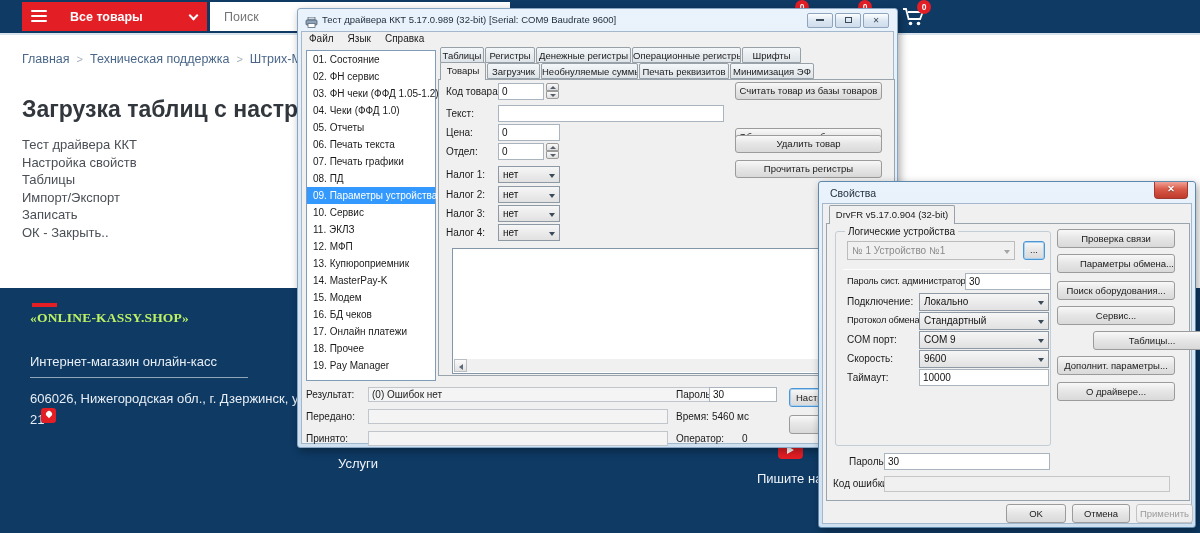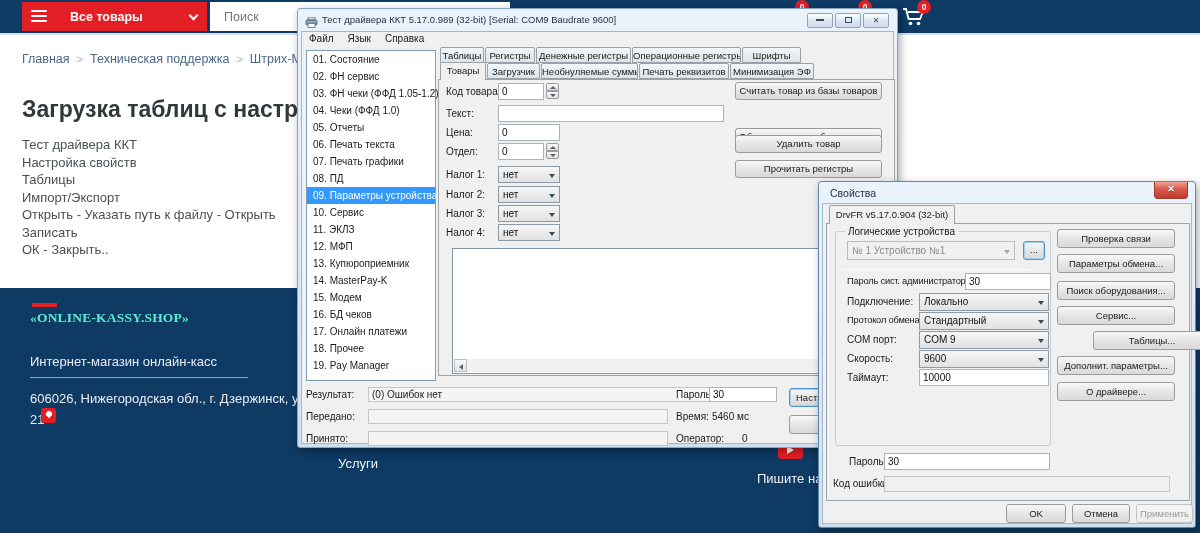--- a/index.html
+++ b/index.html
@@ -17,21 +17,21 @@
   .chev { position:absolute; left:168px; top:10px; width:7px; height:7px; border-right:2px solid #fff; border-bottom:2px solid #fff; transform:rotate(45deg); }
   .search { position:absolute; left:210px; top:2px; width:300px; height:29px; background:#fff; font-size:12.5px; color:#8a929b; border:0; padding-left:14px; }
   .badge { position:absolute; width:14px; height:14px; border-radius:50%; background:#e31e24; color:#fff; font-size:8.5px; font-weight:bold; text-align:center; line-height:14px; z-index:2; }
   .cart { position:absolute; left:902px; top:7px; z-index:2; }
   .crumbs { position:absolute; left:22px; top:52px; font-size:12.5px; color:#4a6789; }
   .crumbs .sep { color:#a9b2bc; margin:0 7px; font-size:11px; }
   .h1 { position:absolute; left:22px; top:96px; font-size:23px; font-weight:600; color:#32373d; }
   .lines { position:absolute; left:22px; top:136px; font-size:13px; color:#4a4f55; line-height:17.5px; }
   .footer { position:absolute; left:0; top:288px; width:1200px; height:245px; background:#0e3a64; }
   .f-dash { position:absolute; left:32px; top:15px; width:25px; height:4px; background:#e31e24; }
-  .f-brand { position:absolute; left:30px; top:22px; color:#5eead4; font-family:"Liberation Serif",serif; font-weight:bold; font-size:13.5px; letter-spacing:.2px; }
+  .f-brand { position:absolute; left:30px; top:22px; color:#bef264; font-family:"Liberation Serif",serif; font-weight:bold; font-size:13.5px; letter-spacing:.2px; }
   .f-tag { position:absolute; left:30px; top:66px; color:#e8eef5; font-size:13px; }
   .f-hr { position:absolute; left:30px; top:89px; width:218px; height:1px; background:rgba(255,255,255,.55); }
   .f-addr { position:absolute; left:30px; top:100px; color:#e8eef5; font-size:13px; line-height:21px; white-space:nowrap; }
   .f-services { position:absolute; left:338px; top:168px; color:#f0f4f9; font-size:13px; }
   .yt { position:absolute; left:778px; top:153px; width:25px; height:18px; background:#e31e24; border-radius:4px; }
   .yt i { position:absolute; left:9px; top:5px; border-left:7px solid #fff; border-top:4px solid transparent; border-bottom:4px solid transparent; }
   .f-write { position:absolute; left:757px; top:183px; color:#f0f4f9; font-size:13px; }
   .pin { position:absolute; left:41px; top:120px; width:15px; height:15px; background:#e31e24; border-radius:3px; }
   .pin i { position:absolute; left:4.5px; top:3px; width:6px; height:6px; background:#fff; border-radius:50% 50% 50% 0; transform:rotate(-45deg); }
 
@@ -121,21 +121,20 @@
   <div class="crumbs">
     <span>Главная</span><span class="sep">&gt;</span><span>Техническая поддержка</span><span class="sep">&gt;</span><span>Штрих-М</span><span class="sep">&gt;</span><span>База</span>
   </div>
 
   <h1 class="h1">Загрузка таблиц с настройками</h1>
   <div class="lines">
     <div>Тест драйвера ККТ</div>
     <div>Настройка свойств</div>
     <div>Таблицы</div>
     <div>Импорт/Экспорт</div>
-    <div>Открыть - Указать путь к файлу - Открыть</div>
     <div>Записать</div>
     <div>ОК - Закрыть..</div>
   </div>
 
   <div class="footer">
     <div class="f-dash"></div>
     <div class="f-brand">«ONLINE-KASSY.SHOP»</div>
     <div class="f-tag">Интернет-магазин онлайн-касс</div>
     <div class="f-hr"></div>
     <div class="f-addr">
@@ -300,21 +299,21 @@
       <span class="lbl" style="left:24px; top:130px;">COM порт:</span>
       <span class="combo" style="left:96px; top:127px; width:130px; height:18px;"><span>COM 9</span><i class="arr"></i></span>
 
       <span class="lbl" style="left:24px; top:149px;">Скорость:</span>
       <span class="combo" style="left:96px; top:146px; width:130px; height:18px;"><span>9600</span><i class="arr"></i></span>
 
       <span class="lbl" style="left:24px; top:168px;">Таймаут:</span>
       <input class="inp" style="left: 96px; top: 165px; width: 130px; height: 17px;" value="10000">
 
       <span class="btn" style="left:234px; top:25px; width:118px; height:19px; line-height:17px;">Проверка связи</span>
-      <span class="btn" style="left:234px; top:50px; width:118px; height:19px; line-height:17px;">Параметры обмена...</span>
+      <span class="btn" style="left:234px; top:50px; width:118px; height:19px; line-height:17px;text-align:right;">Параметры обмена...</span>
       <span class="btn" style="left:234px; top:77px; width:118px; height:19px; line-height:17px;">Поиск оборудования...</span>
       <span class="btn" style="left:234px; top:102px; width:118px; height:19px; line-height:17px;">Сервис...</span>
       <span class="btn" style="left:234px; top:127px; width:118px; height:19px; line-height:17px;margin-left:36px;">Таблицы...</span>
       <span class="btn" style="left:234px; top:152px; width:118px; height:19px; line-height:17px;">Дополнит. параметры...</span>
       <span class="btn" style="left:234px; top:178px; width:118px; height:19px; line-height:17px;">О драйвере...</span>
 
       <span class="lbl" style="left:26px; top:252px;">Пароль:</span>
       <input class="inp" style="left: 61px; top: 249px; width: 166px; height: 17px;" value="30">
 
       <span class="lbl" style="left:10px; top:274px;">Код ошибки:</span>

